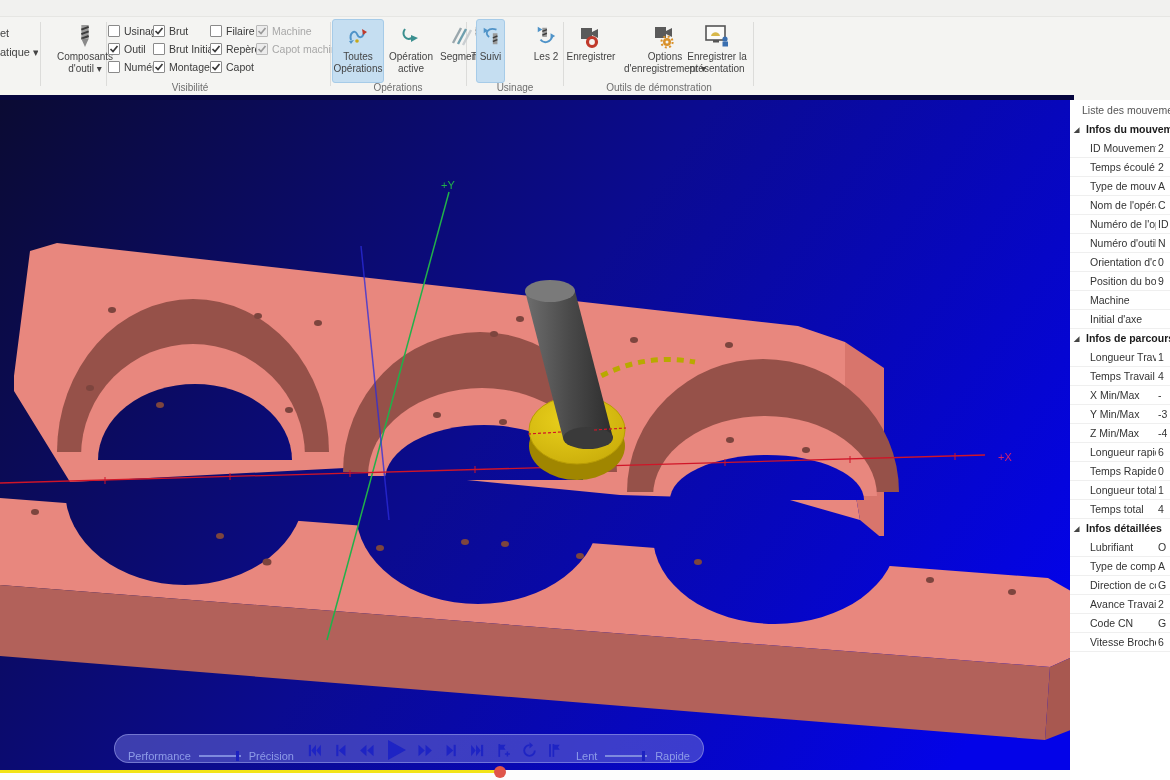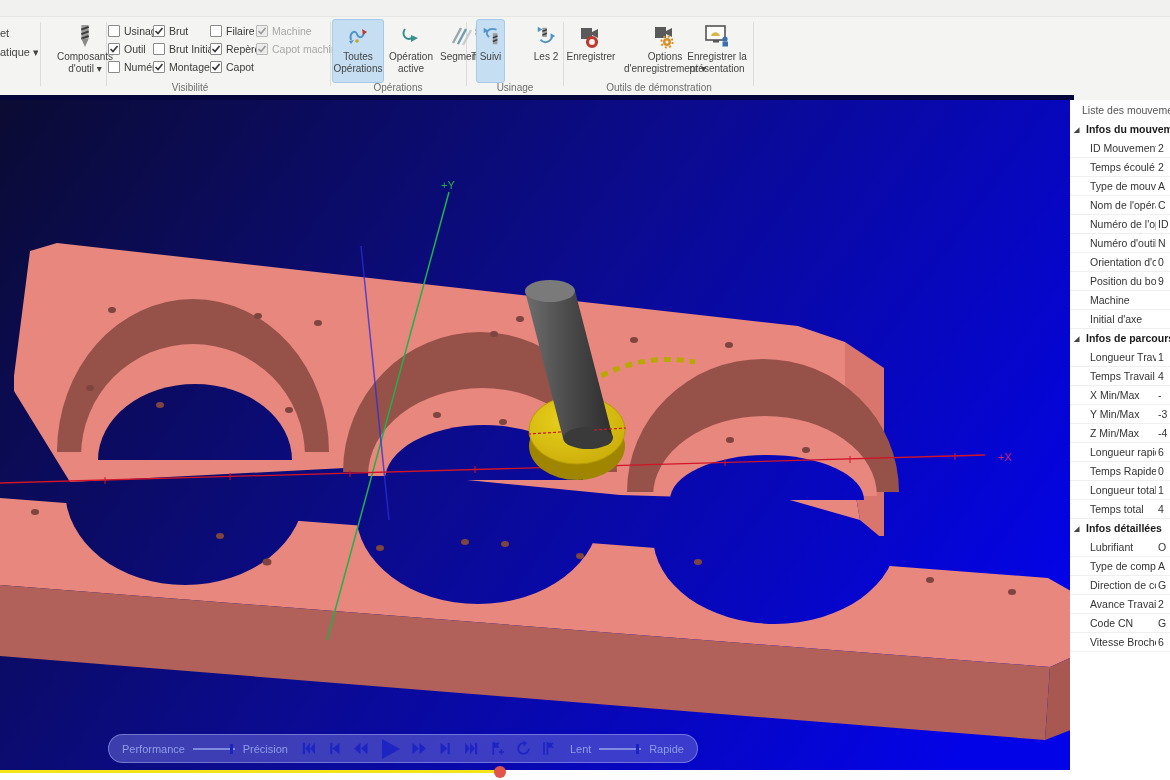--- a/index.html
+++ b/index.html
@@ -27,23 +27,23 @@
   .cb.on svg { visibility:visible; }
   .cb.dis { background:#ececec; border-color:#b8b8b8; }
   .cbl { font-size:10.5px; color:#3a3a3a; margin-left:4px; white-space:nowrap; }
   .cbrow.dis .cbl { color:#a8a8a8; }
 
   
   #navline { position:absolute; left:0; top:95px; width:1074px; height:5px; background:#05053e; }
   #scene { position:absolute; left:0; top:100px; width:1070px; height:670px; display:block; }
 
   
-  #playbar { position:absolute; left:108px; top:734px; width:590px; height:29px; border-radius:15px;
+  #playbar { position:absolute; left:114px; top:734px; width:590px; height:29px; border-radius:15px;
              background:rgba(104,106,214,0.55); border:1px solid rgba(160,165,235,0.55);
-             display:flex; align-items:center; padding:0 13px; gap:8px; }
+             display:flex; align-items:flex-end; padding:0 13px; gap:8px; }
   #playbar .pl { font-size:11px; color:#8e9ce8; white-space:nowrap; }
   .slider { position:relative; width:60px; height:12px; }
   .slider .trk { position:absolute; left:0; right:0; top:5px; height:2px; background:#7e8ade; }
   .slider .hnd { position:absolute; top:1px; width:3px; height:10px; background:#1c22c0; }
   #transport { display:flex; align-items:center; gap:9px; margin:0 4px; }
   .tbtn { display:inline-flex; align-items:center; justify-content:center; cursor:default; }
 
   
   #bstrip { position:absolute; left:0; top:770px; width:1070px; height:10px; background:#fdfdfd; }
   #bar-done { position:absolute; left:0; top:770px; height:3px; background:#f2e418; }

